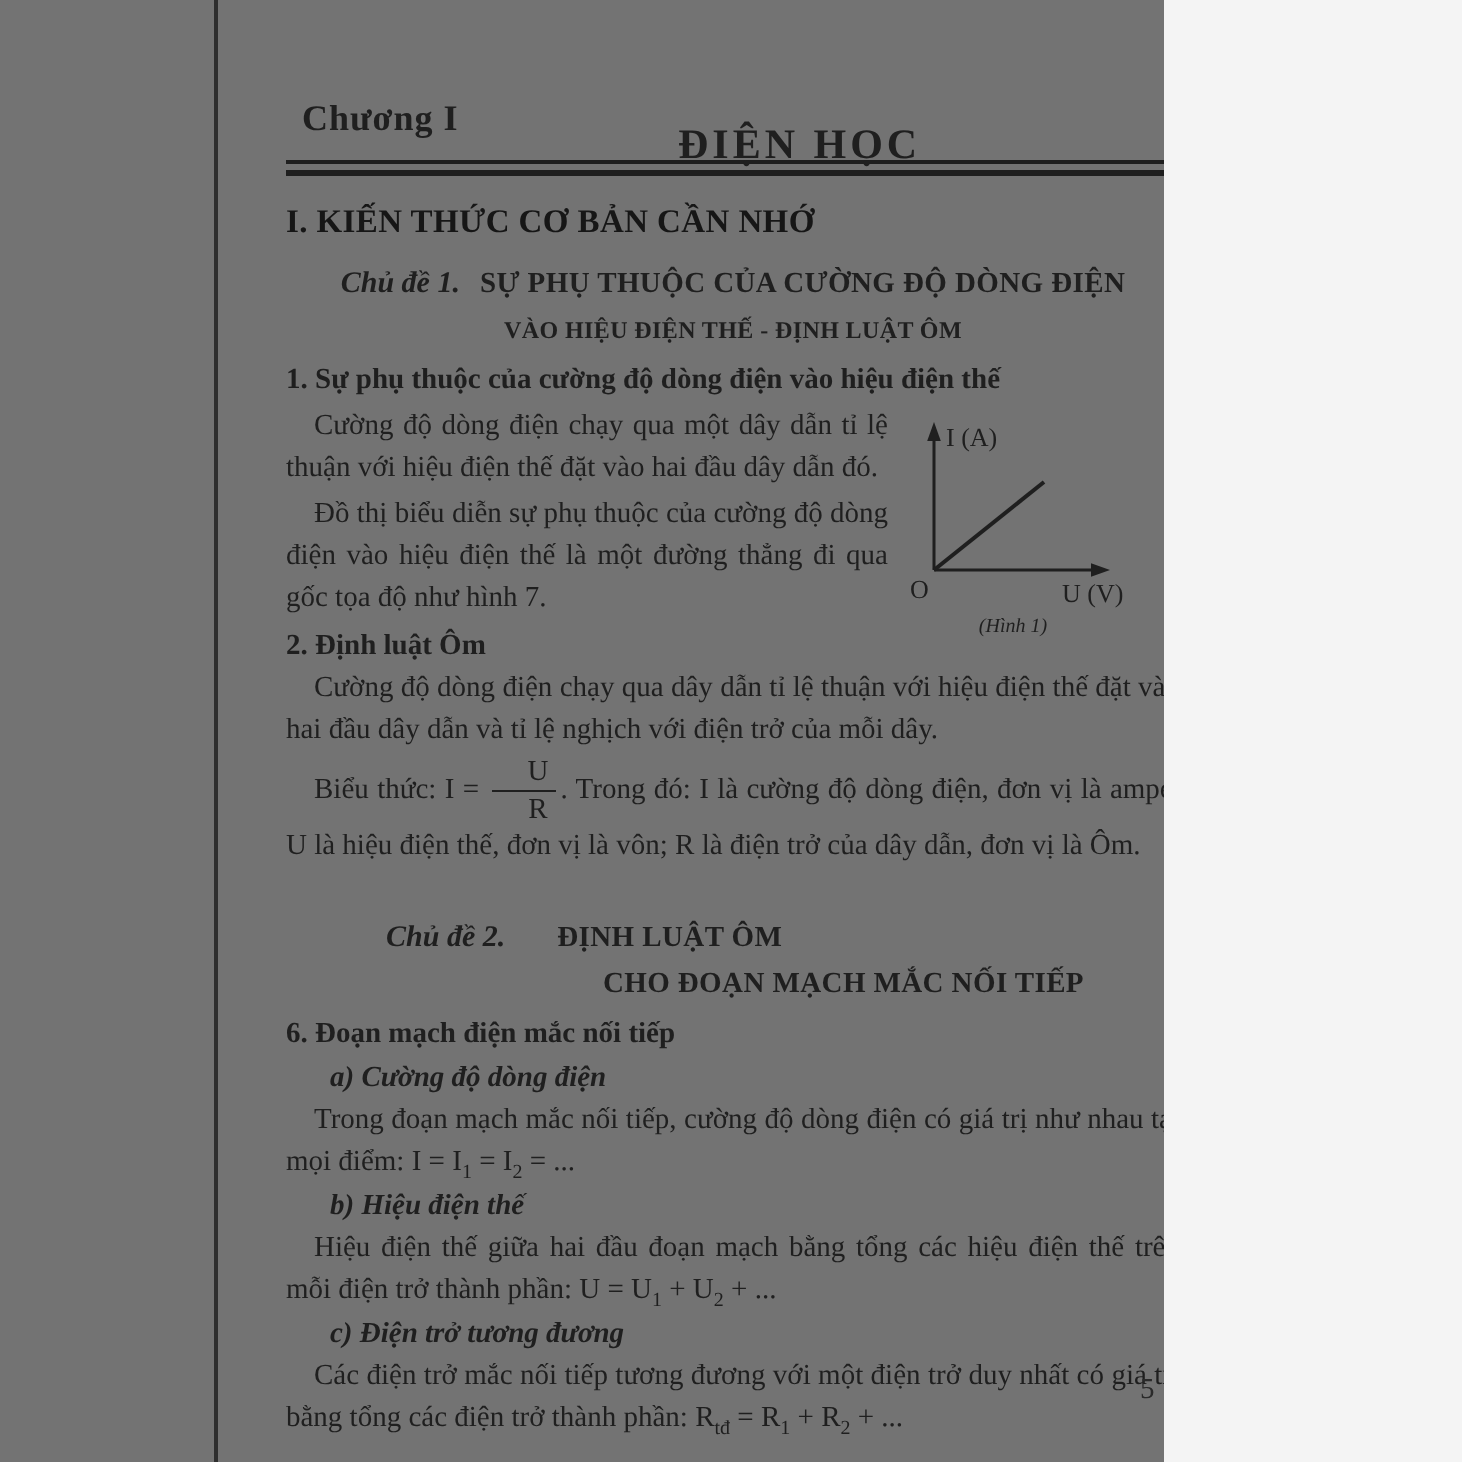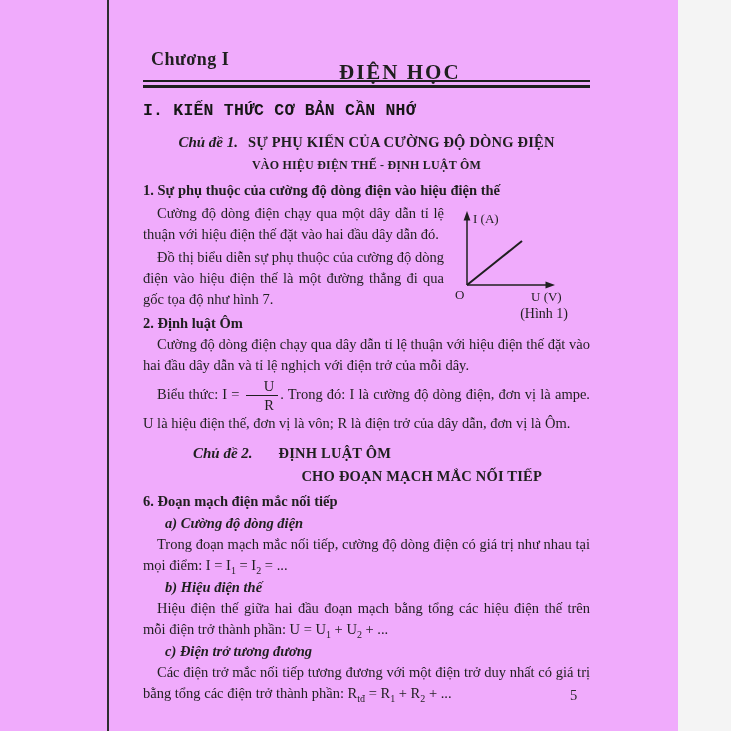--- a/index.html
+++ b/index.html
@@ -4,22 +4,22 @@
 <style>
   html,body{margin:0;padding:0;}
   body{
     width:731px;height:731px;
     background:#f4f4f4;
     font-family:"Liberation Serif","DejaVu Serif",serif;
     color:#1f1f1f;
     -webkit-font-smoothing:antialiased;
   }
   .page{
-    position:relative;width:678px;height:731px;
-    background:#f0abfc;overflow:hidden;
+    position:relative;width:582px;height:731px;
+    background:#737373;overflow:hidden;
   }
   .spine{
     position:absolute;left:107px;top:0;width:2px;height:731px;
     background:#2e2e2e;
   }
   .content{
     position:absolute;left:143px;top:46px;width:447px;
     font-size:14.5px;line-height:21px;
   }
   
@@ -33,47 +33,47 @@
     font-weight:bold;font-size:21px;letter-spacing:2px;
   }
   .header-rule{
     margin-top:4px;height:3px;
     border-top:2px solid #1f1f1f;
     border-bottom:3px solid #1f1f1f;
   }
   
   .section-title{
     margin-top:12px;
-    font-family:Liberation Mono, monospace;
+    font-family:Liberation Serif, serif;
     font-weight:bold;font-size:16.5px;line-height:22px;
     letter-spacing:0.2px;color:#161616;
   }
   
   .topic-head{margin-top:9px;line-height:23px;text-align:center;}
   .topic-label{font-weight:bold;font-style:italic;font-size:15px;}
   .topic-title{font-weight:bold;font-size:14.5px;margin-left:10px;letter-spacing:0.2px;}
   .topic-line2{font-weight:bold;font-size:12px;letter-spacing:0.2px;}
-  .topic-head-2{margin-top:8px;line-height:23px;}
+  .topic-head-2{margin-top:24px;line-height:23px;}
   .topic-head-2 .line1{margin-left:50px;}
   .topic-head-2 .topic-title{margin-left:26px;}
   .topic-head-2 .line2{text-align:right;margin-right:48px;font-weight:bold;letter-spacing:0.2px;}
   
   .sub-heading{margin-top:3px;font-weight:bold;font-family:Liberation Serif, serif;}
   .item-heading{margin-top:1px;margin-left:22px;font-weight:bold;font-style:italic;}
   p.body{margin:0;text-align:justify;text-indent:14px;}
   p.body.gap{margin-top:2px;}
   
   .two-col{position:relative;margin-top:2px;}
   .text-col{width:301px;}
   .figure{
     position:absolute;top:2px;right:0;width:145px;
   }
   .figure svg{display:block;}
   .fig-caption{
-    font-size:14px;text-align:right;
+    font-style:italic;font-size:10px;text-align:center;
     padding-right:22px;margin-top:-2px;
   }
   
   sub{font-size:10px;line-height:0;}
   .frac{
     display:inline-block;vertical-align:middle;
     text-align:center;line-height:16px;margin:0 2px;
   }
   .frac .num{display:block;border-bottom:1px solid #1f1f1f;padding:0 4px 1px;}
   .frac .den{display:block;padding-top:1px;}
@@ -94,21 +94,21 @@
 
     <div class="header-row">
       <span class="chapter-label">Chương I</span>
       <span class="chapter-title">ĐIỆN HỌC</span>
     </div>
     <div class="header-rule"></div>
 
     <div class="section-title">I. KIẾN THỨC CƠ BẢN CẦN NHỚ</div>
 
     <div class="topic-head">
-      <div><span class="topic-label">Chủ đề 1.</span><span class="topic-title">SỰ PHỤ KIẾN CỦA CƯỜNG ĐỘ DÒNG ĐIỆN</span></div>
+      <div><span class="topic-label">Chủ đề 1.</span><span class="topic-title">SỰ PHỤ THUỘC CỦA CƯỜNG ĐỘ DÒNG ĐIỆN</span></div>
       <div class="topic-line2">VÀO HIỆU ĐIỆN THẾ - ĐỊNH LUẬT ÔM</div>
     </div>
 
     <div class="sub-heading">1. Sự phụ thuộc của cường độ dòng điện vào hiệu điện thế</div>
 
     <div class="two-col">
       <div class="text-col">
         <p class="body">Cường độ dòng điện chạy qua một dây dẫn tỉ lệ thuận với hiệu điện thế đặt vào hai đầu dây dẫn đó.</p>
         <p class="body gap">Đồ thị biểu diễn sự phụ thuộc của cường độ dòng điện vào hiệu điện thế là một đường thẳng đi qua gốc tọa độ như hình 7.</p>
       </div>

